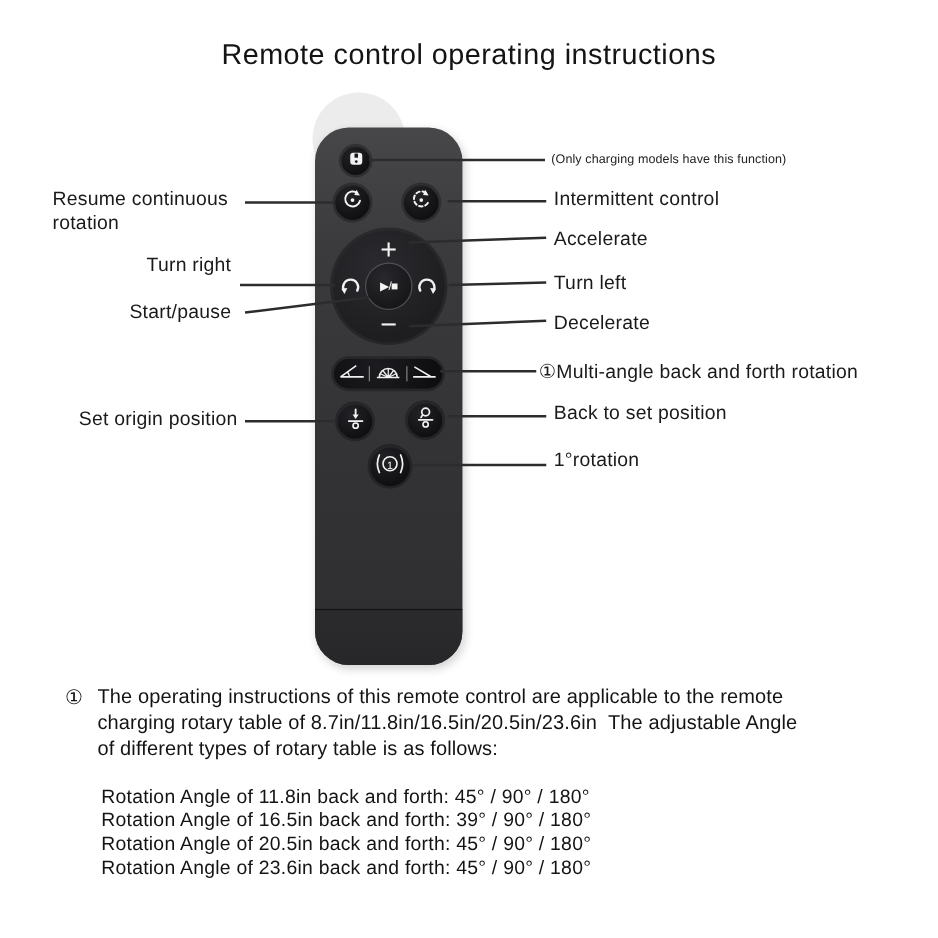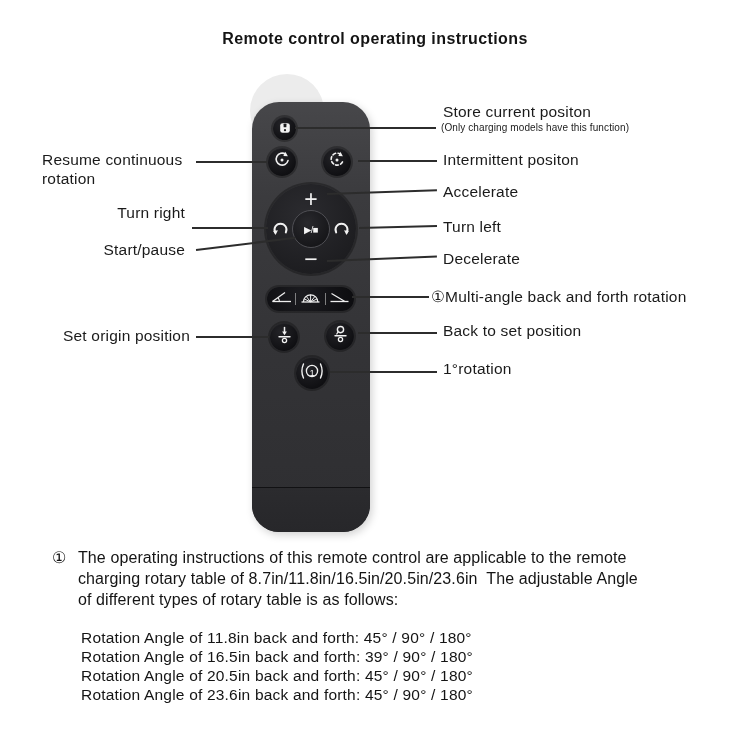--- a/index.html
+++ b/index.html
@@ -1,19 +1,19 @@
 <!DOCTYPE html>
 <html><head>
 <meta charset="utf-8">
 <style>
   html,body{margin:0;padding:0;background:#fff;}
   #page{position:relative;width:750px;height:750px;background:#ffffff;overflow:hidden;
         font-family:"Liberation Sans", sans-serif;color:#161616;}
   .title{position:absolute;left:0;right:0;top:30px;text-align:center;
-         font-size:16px;font-weight:700;letter-spacing:.4px;color:#141414;}
+         font-size:23px;font-weight:400;letter-spacing:.4px;color:#141414;}
   
   .lbl{position:absolute;font-size:15.5px;color:#1a1a1a;white-space:nowrap;letter-spacing:.2px;}
   .lbl.rt{text-align:right;}
   .note{position:absolute;font-size:10px;color:#222;white-space:nowrap;letter-spacing:.1px;}
   .wraplbl{position:absolute;font-size:15.5px;color:#1a1a1a;line-height:19px;letter-spacing:.2px;}
   
   .line{position:absolute;height:1.5px;background:#2c2c2c;transform-origin:left center;z-index:5;}
   
   .halo{position:absolute;left:250px;top:74px;width:74px;height:74px;border-radius:50%;
         background:#ececec;z-index:0;}
@@ -180,23 +180,22 @@
   <div class="line" style="left:327px;top:193px;width:110px;transform:rotate(-2deg);"></div>
   <div class="line" style="left:192px;top:227px;width:76px;"></div>
   <div class="line" style="left:359px;top:227px;width:78px;transform:rotate(-1.5deg);"></div>
   <div class="line" style="left:196px;top:249px;width:100px;transform:rotate(-7deg);"></div>
   <div class="line" style="left:327px;top:260px;width:110px;transform:rotate(-2.3deg);"></div>
   <div class="line" style="left:352px;top:296px;width:77px;"></div>
   <div class="line" style="left:196px;top:336px;width:73px;"></div>
   <div class="line" style="left:358px;top:332px;width:79px;"></div>
   <div class="line" style="left:330px;top:371px;width:107px;"></div>
 
-  <div class="lbl" style="left:443px;top:103px;">Store current positon</div>
   <div class="note" style="left:441px;top:122px;">(Only charging models have this function)</div>
-  <div class="lbl" style="left:443px;top:151px;">Intermittent positon</div>
+  <div class="lbl" style="left:443px;top:151px;">Intermittent control</div>
   <div class="lbl" style="left:443px;top:183px;">Accelerate</div>
   <div class="lbl" style="left:443px;top:218px;">Turn left</div>
   <div class="lbl" style="left:443px;top:250px;">Decelerate</div>
   <div class="lbl" style="left:431px;top:288px;">①Multi-angle back and forth rotation</div>
   <div class="lbl" style="left:443px;top:322px;">Back to set position</div>
   <div class="lbl" style="left:443px;top:360px;">1°rotation</div>
 
   <div class="wraplbl" style="left:42px;top:150px;width:155px;">Resume continuous rotation</div>
   <div class="lbl rt" style="right:565px;top:204px;">Turn right</div>
   <div class="lbl rt" style="right:565px;top:241px;">Start/pause</div>

